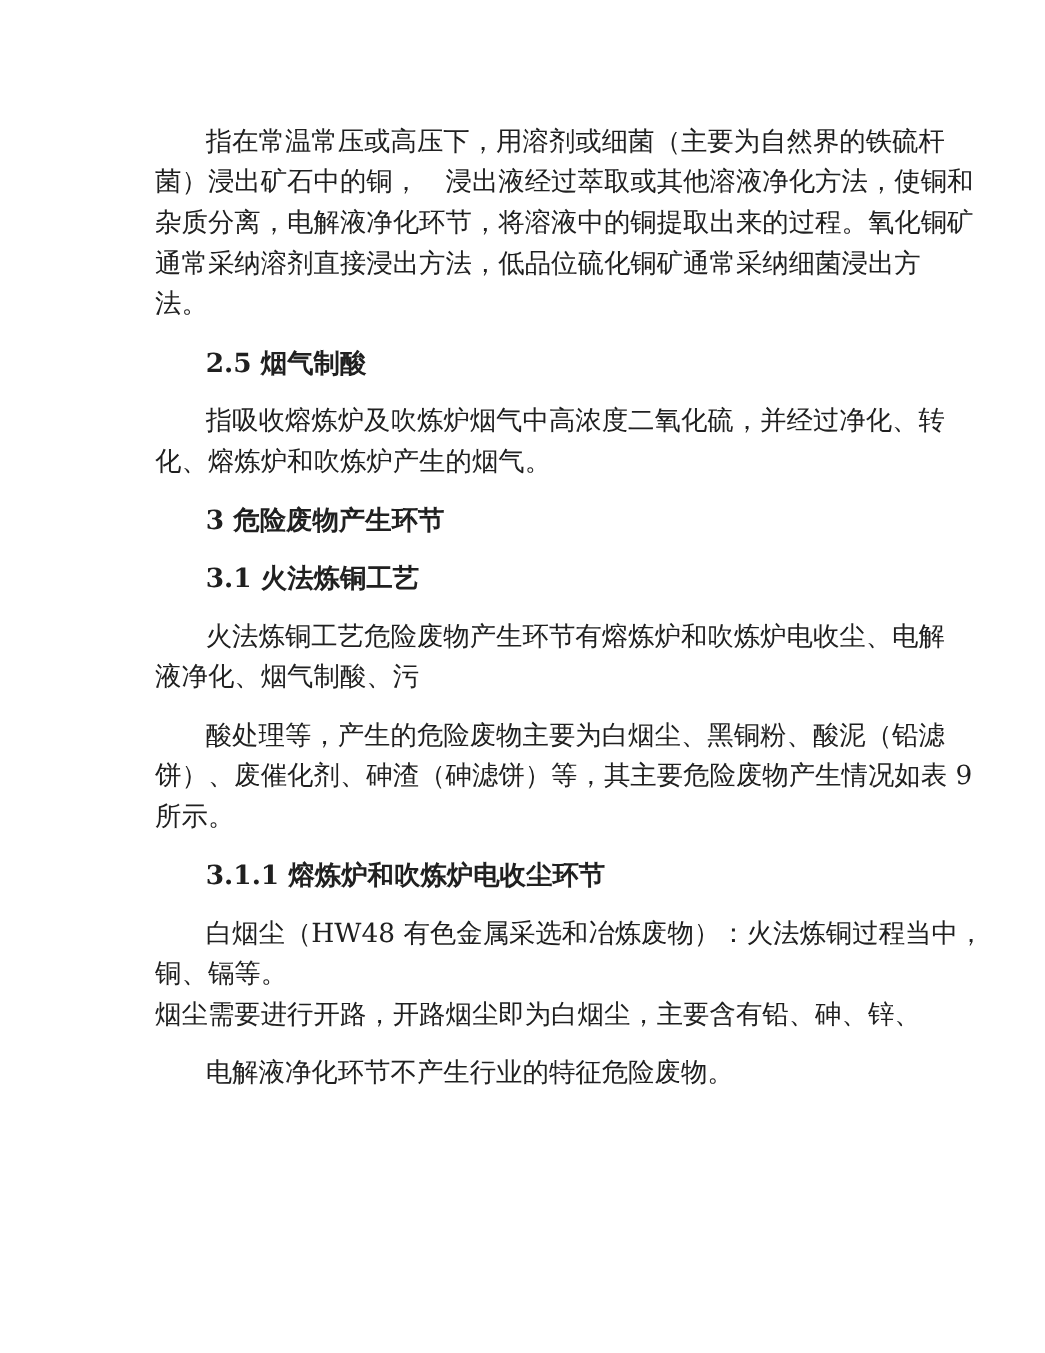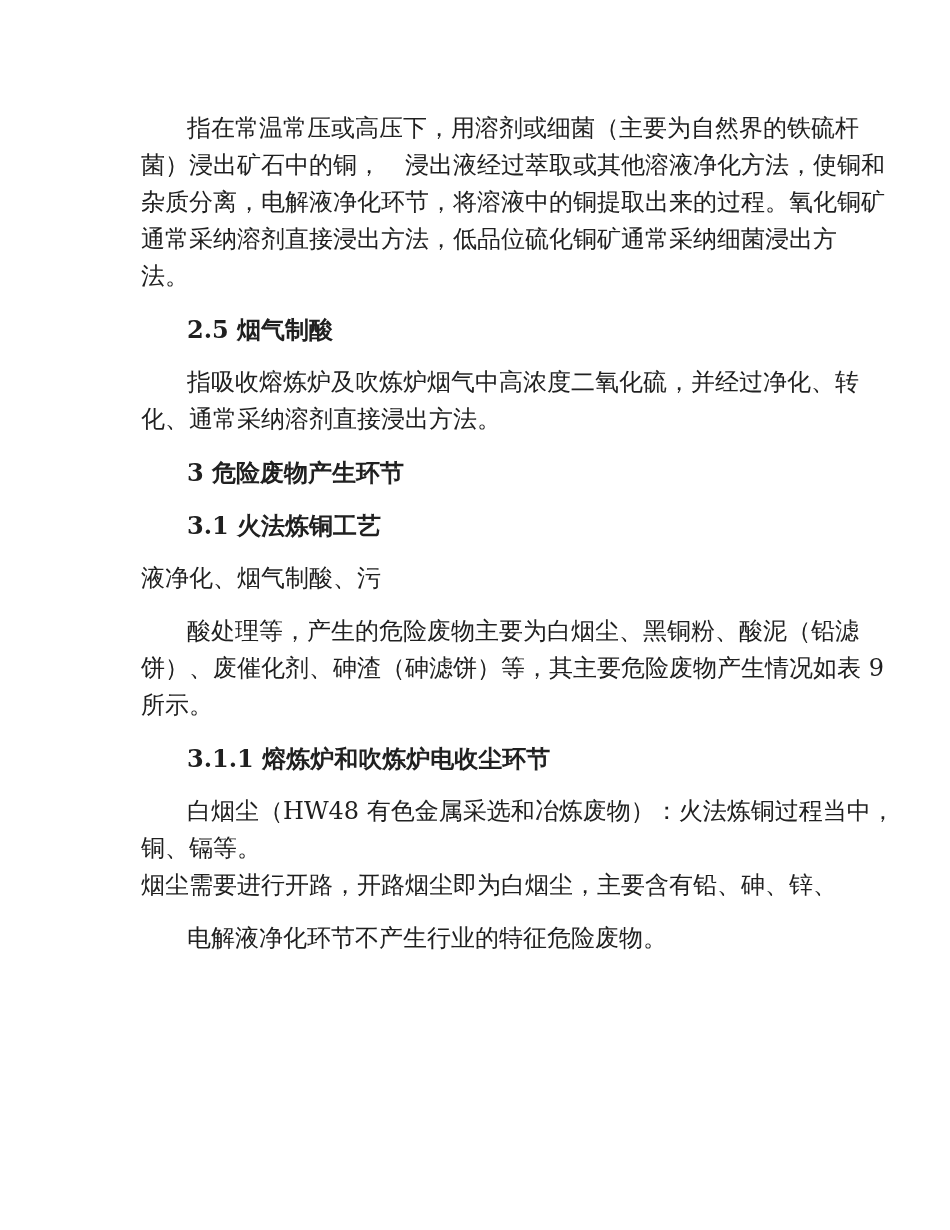--- a/index.html
+++ b/index.html
@@ -50,32 +50,33 @@
     <div class="line">通常采纳溶剂直接浸出方法，低品位硫化铜矿通常采纳细菌浸出方</div>
     <div class="line">法。</div>
   </div>
 
   <div class="block">
     <div class="line indent heading">2.5 烟气制酸</div>
   </div>
 
   <div class="block">
     <div class="line indent">指吸收熔炼炉及吹炼炉烟气中高浓度二氧化硫，并经过净化、转</div>
-    <div class="line">化、通常采纳溶剂直接浸出方法。</div>
+    <div class="line">化、熔炼炉和吹炼炉产生的烟气。</div>
   </div>
 
   <div class="block">
     <div class="line indent heading">3 危险废物产生环节</div>
   </div>
 
   <div class="block">
     <div class="line indent heading">3.1 火法炼铜工艺</div>
   </div>
 
   <div class="block">
+    <div class="line indent">火法炼铜工艺危险废物产生环节有熔炼炉和吹炼炉电收尘、电解</div>
     <div class="line">液净化、烟气制酸、污</div>
   </div>
 
   <div class="block">
     <div class="line indent">酸处理等，产生的危险废物主要为白烟尘、黑铜粉、酸泥（铅滤</div>
     <div class="line">饼）、废催化剂、砷渣（砷滤饼）等，其主要危险废物产生情况如表 9</div>
     <div class="line">所示。</div>
   </div>
 
   <div class="block">

